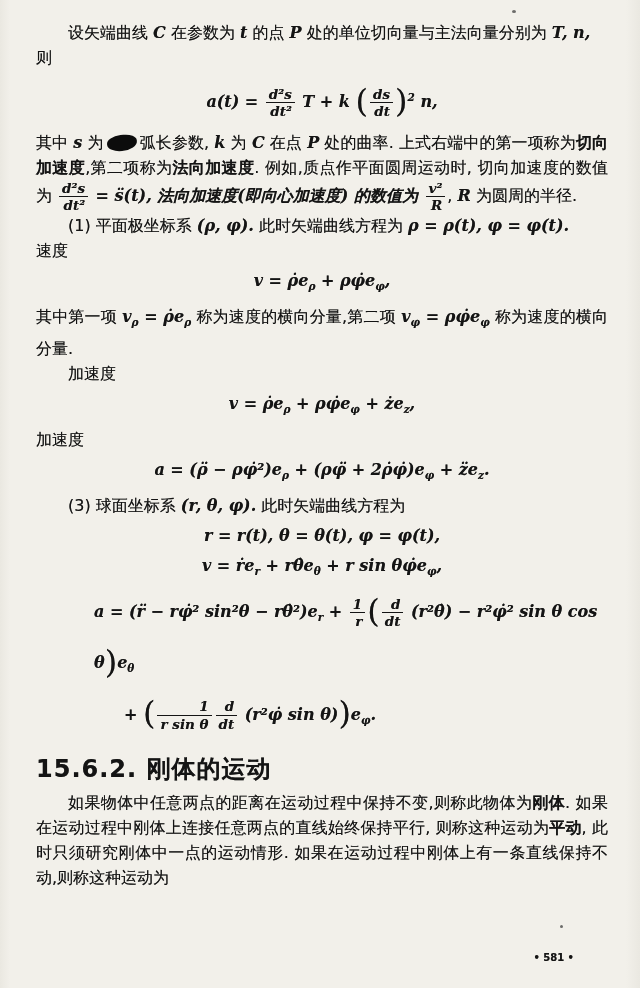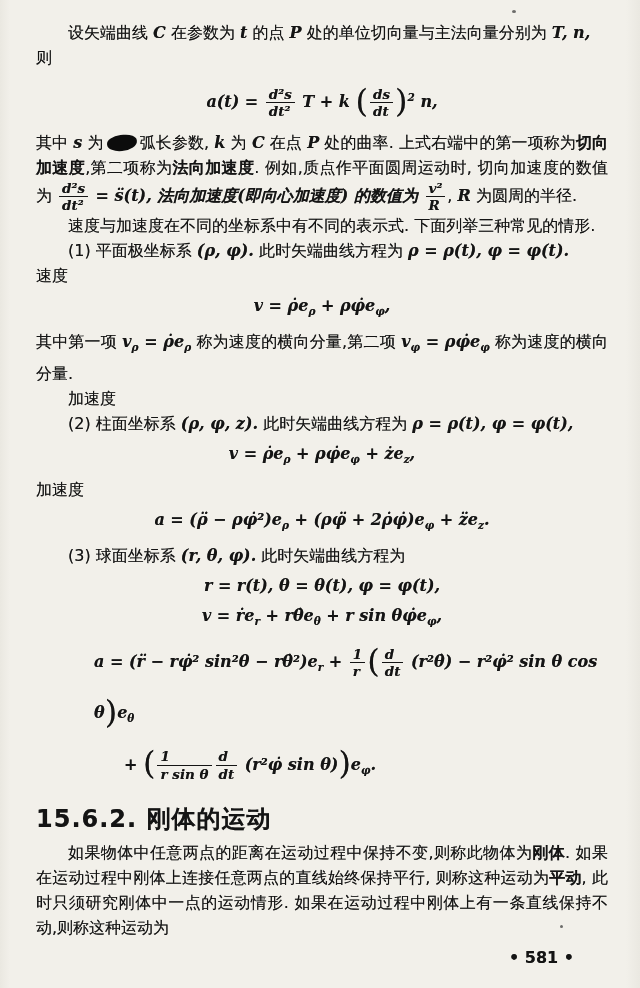--- a/index.html
+++ b/index.html
@@ -12,69 +12,67 @@
     text-shadow:0 0 .4px rgba(0,0,0,.55);
   }
   .para { margin:0; text-align:justify; }
   .ind { text-indent:2em; }
   .b { font-weight:700; }
   .mt { font-family:"DejaVu Serif",serif; font-style:italic; font-weight:700; }
   .mtb { font-family:"DejaVu Serif",serif; font-style:italic; font-weight:700; }
   sub.mt { font-size:10.5px; }
   .formula { text-align:center; margin:5px 0; }
   .f-tall { line-height:44px; }
-  .frac { display:inline-block; vertical-align:middle; text-align:left;
+  .frac { display:inline-block; vertical-align:middle; text-align:right;
           font-family:"DejaVu Serif",serif; font-style:italic; font-weight:700;
           font-size:13.5px; line-height:1.2; margin:0 2px; text-indent:0; }
   .frac .num { display:block; border-bottom:1.5px solid #141414; padding:0 3px; }
   .frac .den { display:block; padding:0 3px; }
   .bigp { font-size:32px; font-weight:400; font-style:normal; vertical-align:middle;
           font-family:"DejaVu Serif",serif; position:relative; top:-2px; }
   sup { font-size:10.5px; }
   .blob { display:inline-block; width:30px; height:16px; background:#0c0c0c;
           border-radius:50% 45% 55% 50%; vertical-align:-3px; margin:0 3px; transform:rotate(-6deg); }
   .sec { font-size:24px; font-weight:700; margin:14px 0 8px; letter-spacing:1px; }
   .fl1 { text-align:left; margin-left:58px; line-height:46px; }
   .fl2 { text-align:left; margin-left:88px; line-height:46px; }
-  .pagenum { position:absolute; right:66px; bottom:18px; font-weight:700; font-size:16px; }
+  .pagenum { position:absolute; right:66px; bottom:18px; font-weight:700; font-size:10px; }
   .speck { position:absolute; background:#333; border-radius:50%; opacity:.7; }
 </style>
 </head>
 <body>
 
 <div id="page">
 
   <div class="speck" style="left:512px; top:10px; width:4px; height:3px;"></div>
   <div class="speck" style="left:560px; bottom:60px; width:3px; height:3px;"></div>
 
   <p class="para ind"><span>设矢端曲线 </span><span class="mt">C</span><span> 在参数为 </span><span class="mt">t</span><span> 的点 </span><span class="mt">P</span><span> 处的单位切向量与主法向量分别为 </span><span class="mtb">T, n,</span></p>
   <p class="para"><span>则</span></p>
 
   <div class="formula f-tall">
     <span class="mt">a(t) = </span><span class="frac"><span class="num">d²s</span><span class="den">dt²</span></span><span class="mt"> T + k </span><span class="bigp">(</span><span class="frac"><span class="num">ds</span><span class="den">dt</span></span><span class="bigp">)</span><sup class="mt">2</sup><span class="mt"> n,</span>
   </div>
 
   <p class="para"><span>其中 </span><span class="mt">s</span><span> 为</span><span class="blob"></span><span>弧长参数, </span><span class="mt">k</span><span> 为 </span><span class="mt">C</span><span> 在点 </span><span class="mt">P</span><span> 处的曲率. 上式右端中的第一项称为</span><span class="b">切向加速度</span><span>,第二项称为</span><span class="b">法向加速度</span><span>. 例如,质点作平面圆周运动时, 切向加速度的数值为 </span><span class="frac"><span class="num">d²s</span><span class="den">dt²</span></span><span class="mt"> = s̈(t), 法向加速度(即向心加速度) 的数值为 </span><span class="frac"><span class="num">v²</span><span class="den">R</span></span><span>, </span><span class="mt">R</span><span> 为圆周的半径.</span></p>
 
-  <p class="para ind"><span>速度与加速度在不同的坐标系中有不同的表示式. 下面列举三种常见的情形.</span></p>
 
   <p class="para ind"><span>(1) 平面极坐标系 </span><span class="mt">(ρ, φ).</span><span> 此时矢端曲线方程为 </span><span class="mt">ρ = ρ(t), φ = φ(t).</span></p>
   <p class="para"><span>速度</span></p>
 
   <div class="formula">
     <span class="mt">v = ρ̇e</span><sub class="mt">ρ</sub><span class="mt"> + ρφ̇e</span><sub class="mt">φ</sub><span class="mt">,</span>
   </div>
 
   <p class="para"><span>其中第一项 </span><span class="mt">v</span><sub class="mt">ρ</sub><span class="mt"> = ρ̇e</span><sub class="mt">ρ</sub><span> 称为速度的横向分量,第二项 </span><span class="mt">v</span><sub class="mt">φ</sub><span class="mt"> = ρφ̇e</span><sub class="mt">φ</sub><span> 称为速度的横向分量.</span></p>
 
   <p class="para ind"><span>加速度</span></p>
 
 
 
-  <p class="para ind"><span>(2) 柱面坐标系 </span><span class="mt">(ρ, φ, z).</span><span> 此时矢端曲线方程为 </span><span class="mt">ρ = ρ(t), φ = φ(t),</span></p>
 
   <div class="formula">
     <span class="mt">v = ρ̇e</span><sub class="mt">ρ</sub><span class="mt"> + ρφ̇e</span><sub class="mt">φ</sub><span class="mt"> + że</span><sub class="mt">z</sub><span class="mt">,</span>
   </div>
 
   <p class="para"><span>加速度</span></p>
 
   <div class="formula">
     <span class="mt">a = (ρ̈ − ρφ̇²)e</span><sub class="mt">ρ</sub><span class="mt"> + (ρφ̈ + 2ρ̇φ̇)e</span><sub class="mt">φ</sub><span class="mt"> + z̈e</span><sub class="mt">z</sub><span class="mt">.</span>
   </div>

